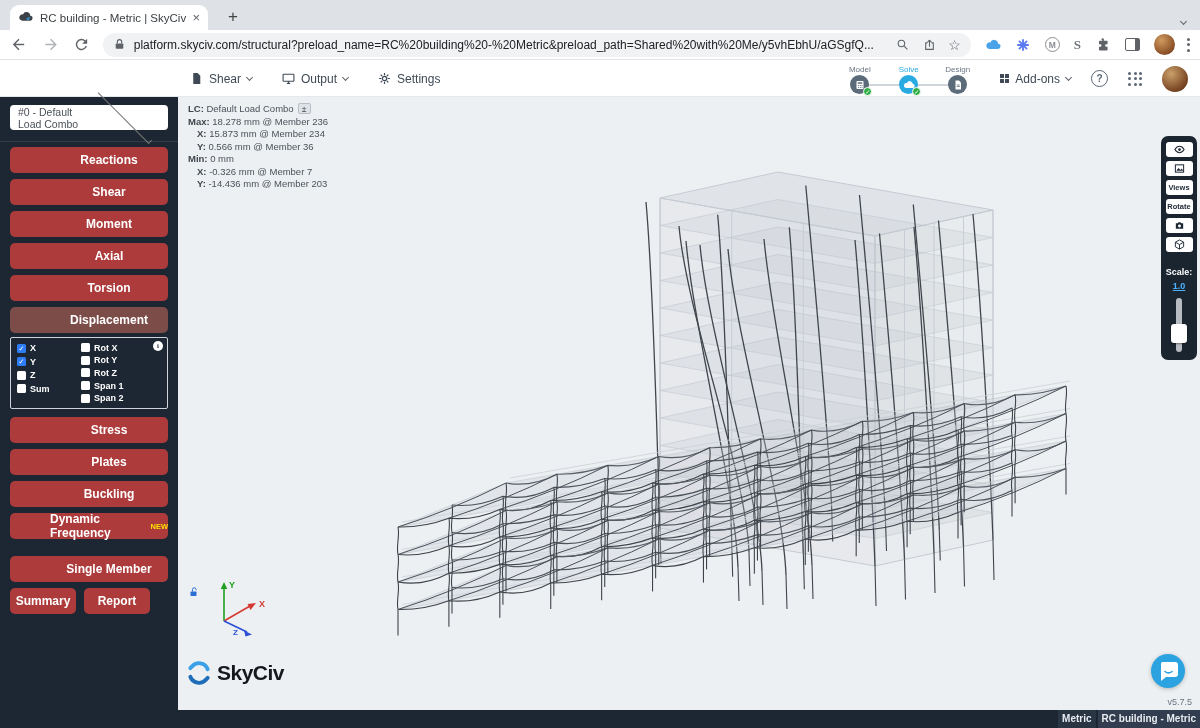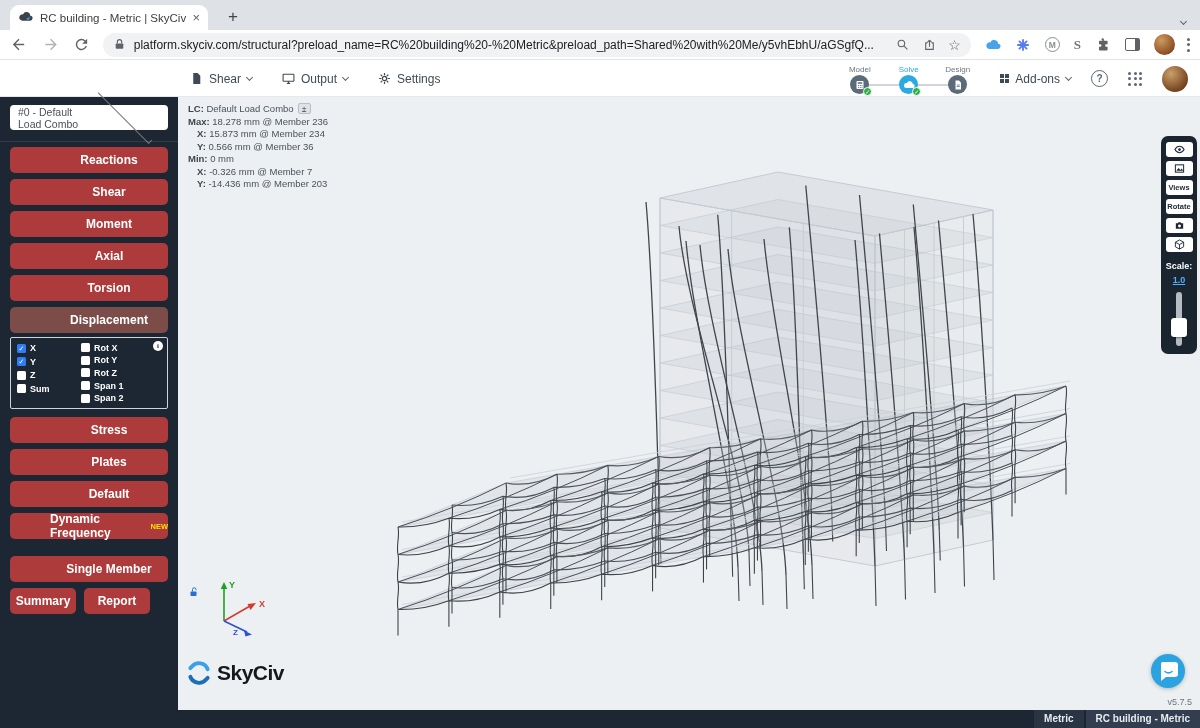--- a/index.html
+++ b/index.html
@@ -104,40 +104,40 @@
   .rrow { font-size:9.5px; color:#4a515a; line-height:12.5px; white-space:nowrap; }
   .rrow b { color:#3f454d; }
   .rrow.ind { padding-left:9px; }
   .pm-badge { display:inline-block; min-width:13px; height:11px; background:#dfe2e6; border:1px solid #b9bec5;
               border-radius:2px; font-size:8.5px; line-height:10px; text-align:center; color:#3f454d; margin-left:4px; }
   .view-toolbar { position:absolute; right:3px; top:39px; width:36px; background:#1a2530; border-radius:7px;
                   padding:6px 0 8px; display:flex; flex-direction:column; align-items:center; gap:4px; z-index:3; }
   .vt-btn { width:27px; height:15px; background:#fff; border-radius:3px; display:flex; align-items:center;
             justify-content:center; font-size:7.5px; font-weight:bold; color:#1d2733; }
   .vt-btn svg { width:11px; height:11px; }
-  .scale-lbl { font-size:9px; font-weight:bold; color:#fff; margin-top:5px; }
+  .scale-lbl { font-size:9px; font-weight:bold; color:#fff; margin-top:11px; }
   .scale-val { font-size:9px; font-weight:bold; color:#4db1ff;text-decoration:underline; }
   .slider { position:relative; width:20px; height:54px; margin-top:3px; }
   .slider .track { position:absolute; left:7px; top:0; bottom:0; width:6px; background:rgba(235,239,242,0.75); border-radius:3px; }
   .slider .handle { position:absolute; left:2px; top:26px; width:16px; height:19px; background:#fff; border-radius:3px;
                     box-shadow:0 1px 2px rgba(0,0,0,0.45); }
   .unlock { position:absolute; left:10px; top:489px; width:12px; height:12px; z-index:2; }
   .axis { position:absolute; left:22px; top:478px; z-index:2; }
   .logo { position:absolute; left:8px; top:563px; display:flex; align-items:center; gap:5px; z-index:2; }
   .logo svg { width:26px; height:26px; }
   .logo-text { font-size:21px; font-weight:bold; color:#15181d; letter-spacing:-0.5px; }
   .version { position:absolute; right:8px; bottom:3px; font-size:9px; color:#6b7480; z-index:2; }
   .chat-fab { position:absolute; right:15px; bottom:22px; width:34px; height:34px; border-radius:50%;
               background:#2ba3e0; box-shadow:0 1px 4px rgba(0,0,0,0.25); z-index:3; }
   .chat-fab svg { width:34px; height:34px; }
 
   
   #statusbar { position:absolute; left:0; top:710px; width:1200px; height:18px; background:#1c2733;
                display:flex; justify-content:flex-end; }
-  .seg { height:18px; line-height:18px; font-size:10px; font-weight:bold; color:#e8ecf0; padding:0 10px; margin-left:2px; }
+  .seg { height:18px; line-height:18px; font-size:10px; font-weight:bold; color:#e8ecf0; padding:0 4px; margin-left:2px; }
   .seg.unit { background:#2a3544; }
   .seg.proj { background:#323e4f; }
 </style>
 </head>
 <body>
 
 <div id="screen">
 
   <div id="tabstrip">
     <div class="tab">
@@ -361,21 +361,21 @@
         <label class="cb">
             <span class="box"></span>
             <span class="lbl">Span 2</span>
           </label>
       </div>
       <span class="cb-info">i</span>
     </div>
 
     <div class="rbtn" style="top:320px">Stress</div>
     <div class="rbtn" style="top:352px">Plates</div>
-    <div class="rbtn" style="top:384px">Default</div>
+    <div class="rbtn" style="top:384px">Buckling</div>
     <div class="rbtn" style="top:416px">
       <span>Dynamic Frequency</span>
       <span class="new-sup">NEW</span>
     </div>
 
     <div class="rbtn" style="top:459px">Single Member</div>
     <div class="btn-half" style="left:10px; top:491px; width:66px;">Summary</div>
     <div class="btn-half" style="left:84px; top:491px; width:66px;">Report</div>
   </div>
 

